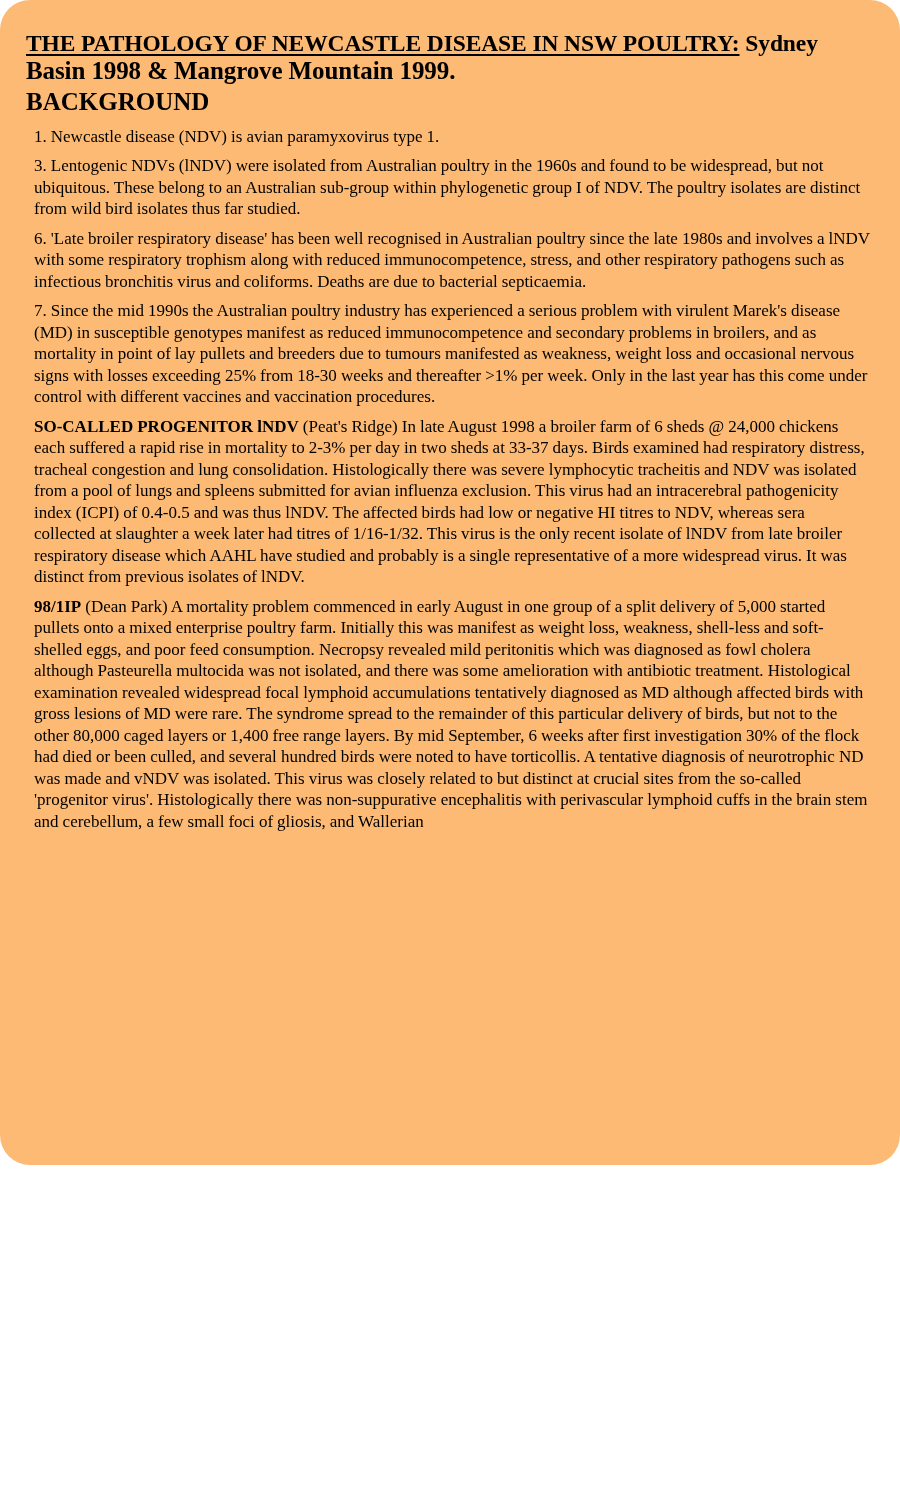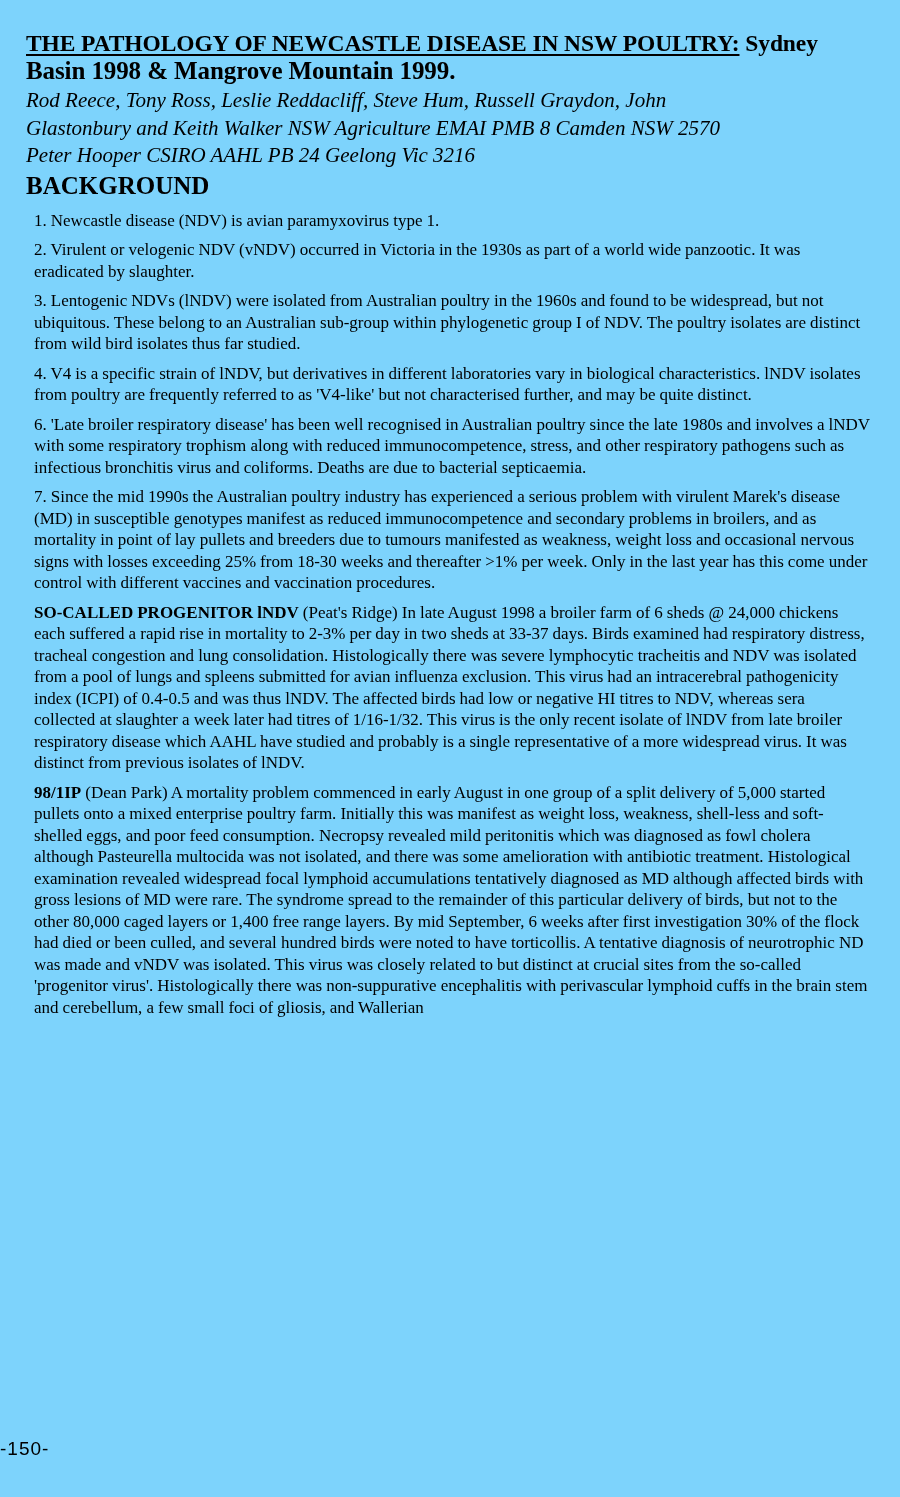--- a/index.html
+++ b/index.html
@@ -7,24 +7,25 @@
     padding: 0;
     background: #ffffff;
   }
   body {
     font-family: "Liberation Serif", "DejaVu Serif", serif;
     color: #000000;
   }
   .page {
     position: relative;
     width: 900px;
-    height: 1497px;
-    background: #7dd3fc;
+    height: 1165px;
+    background: #fdba74;
     overflow: hidden;
     box-sizing: border-box;
+    border-radius: 30px;
   }
   .content {
     position: absolute;
     left: 26px;
     top: 30px;
     width: 852px;
   }
   
   .title-block {
     font-weight: bold;
@@ -92,32 +93,25 @@
 </style>
 </head>
 <body>
 
 <div class="page">
 
   <div class="content">
 
     <h1 class="title-block"><span class="title-underlined">THE PATHOLOGY OF NEWCASTLE DISEASE IN NSW POULTRY:</span><span class="title-tail"> Sydney</span><span class="title-line2">Basin 1998 &amp; Mangrove Mountain 1999.</span></h1>
 
-    <div class="authors">
-      <div>Rod Reece, Tony Ross, Leslie Reddacliff, Steve Hum, Russell Graydon, John</div>
-      <div>Glastonbury and Keith Walker NSW Agriculture EMAI PMB 8 Camden NSW 2570</div>
-      <div>Peter Hooper CSIRO AAHL PB 24 Geelong Vic 3216</div>
-    </div>
 
     <div class="heading">BACKGROUND</div>
 
     <p class="para">1. Newcastle disease (NDV) is avian paramyxovirus type 1.</p>
-    <p class="para">2. Virulent or velogenic NDV (vNDV) occurred in Victoria in the 1930s as part of a world wide panzootic. It was eradicated by slaughter.</p>
     <p class="para">3. Lentogenic NDVs (lNDV) were isolated from Australian poultry in the 1960s and found to be widespread, but not ubiquitous. These belong to an Australian sub-group within phylogenetic group I of NDV. The poultry isolates are distinct from wild bird isolates thus far studied.</p>
-    <p class="para">4. V4 is a specific strain of lNDV, but derivatives in different laboratories vary in biological characteristics. lNDV isolates from poultry are frequently referred to as 'V4-like' but not characterised further, and may be quite distinct.</p>
     <p class="para">6. 'Late broiler respiratory disease' has been well recognised in Australian poultry since the late 1980s and involves a lNDV with some respiratory trophism along with reduced immunocompetence, stress, and other respiratory pathogens such as infectious bronchitis virus and coliforms. Deaths are due to bacterial septicaemia.</p>
     <p class="para">7. Since the mid 1990s the Australian poultry industry has experienced a serious problem with virulent Marek's disease (MD) in susceptible genotypes manifest as reduced immunocompetence and secondary problems in broilers, and as mortality in point of lay pullets and breeders due to tumours manifested as weakness, weight loss and occasional nervous signs with losses exceeding 25% from 18-30 weeks and thereafter &gt;1% per week. Only in the last year has this come under control with different vaccines and vaccination procedures.</p>
 
     <p class="para"><span class="run-in-head">SO-CALLED PROGENITOR lNDV</span><span> (Peat's Ridge) In late August 1998 a broiler farm of 6 sheds @ 24,000 chickens each suffered a rapid rise in mortality to 2-3% per day in two sheds at 33-37 days. Birds examined had respiratory distress, tracheal congestion and lung consolidation. Histologically there was severe lymphocytic tracheitis and NDV was isolated from a pool of lungs and spleens submitted for avian influenza exclusion. This virus had an intracerebral pathogenicity index (ICPI) of 0.4-0.5 and was thus lNDV. The affected birds had low or negative HI titres to NDV, whereas sera collected at slaughter a week later had titres of 1/16-1/32. This virus is the only recent isolate of lNDV from late broiler respiratory disease which AAHL have studied and probably is a single representative of a more widespread virus. It was distinct from previous isolates of lNDV.</span></p>
 
 
     <p class="para"><span class="run-in-head">98/1IP</span><span> (Dean Park) A mortality problem commenced in early August in one group of a split delivery of 5,000 started pullets onto a mixed enterprise poultry farm. Initially this was manifest as weight loss, weakness, shell-less and soft-shelled eggs, and poor feed consumption. Necropsy revealed mild peritonitis which was diagnosed as fowl cholera although Pasteurella multocida was not isolated, and there was some amelioration with antibiotic treatment. Histological examination revealed widespread focal lymphoid accumulations tentatively diagnosed as MD although affected birds with gross lesions of MD were rare. The syndrome spread to the remainder of this particular delivery of birds, but not to the other 80,000 caged layers or 1,400 free range layers. By mid September, 6 weeks after first investigation 30% of the flock had died or been culled, and several hundred birds were noted to have torticollis. A tentative diagnosis of neurotrophic ND was made and vNDV was isolated. This virus was closely related to but distinct at crucial sites from the so-called 'progenitor virus'. Histologically there was non-suppurative encephalitis with perivascular lymphoid cuffs in the brain stem and cerebellum, a few small foci of gliosis, and Wallerian</span></p>
 
   </div>
 

